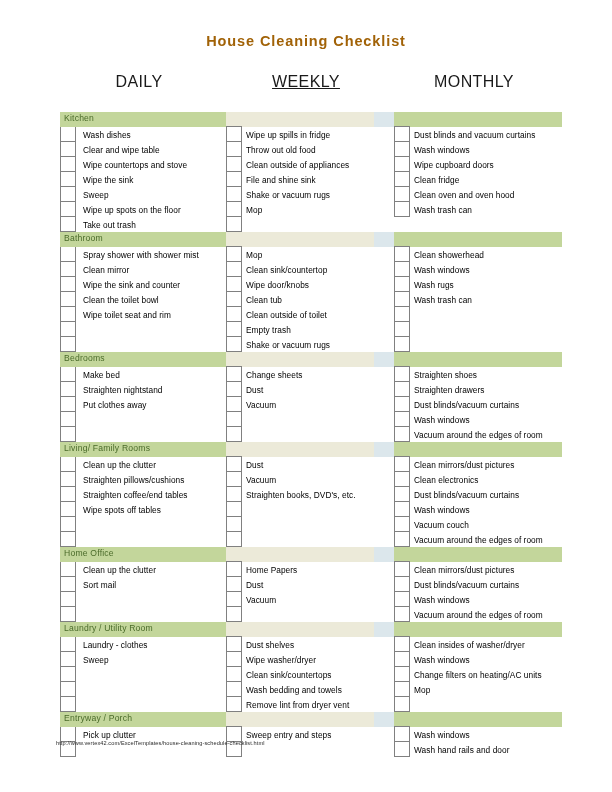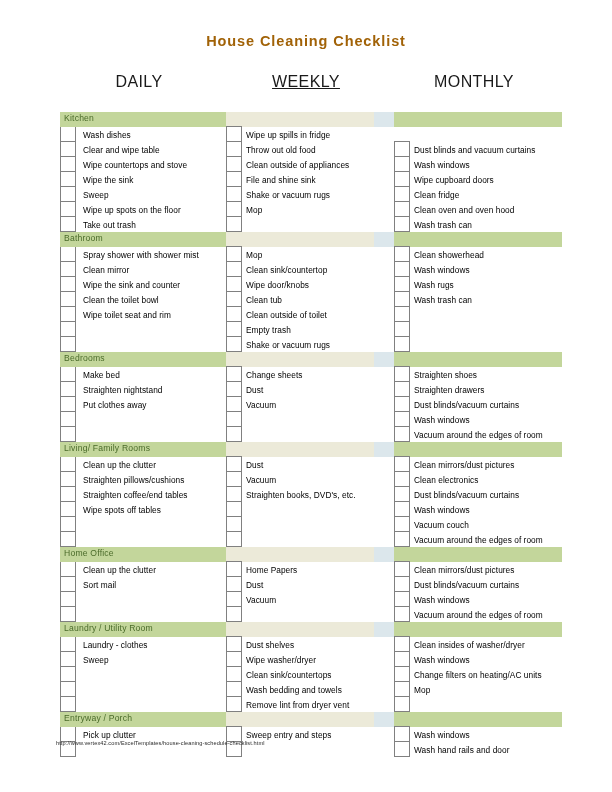--- a/index.html
+++ b/index.html
@@ -67,21 +67,21 @@
   .band-label {
     position: absolute;
     left: 4px; top: 1px;
     font-size: 8.6px;
     color: #4a6b2a;
     white-space: nowrap;
     letter-spacing: 0.2px;
   }
 
   
-  .rows { display: flex; width: 100%; align-items: flex-end; }
+  .rows { display: flex; width: 100%; }
   .col { }
   .col-daily   { width: 166px; }
   .col-weekly  { width: 168px; }
   .col-monthly { width: 168px; }
 
   .row {
     display: flex;
     align-items: stretch;
     height: 15px;
   }

